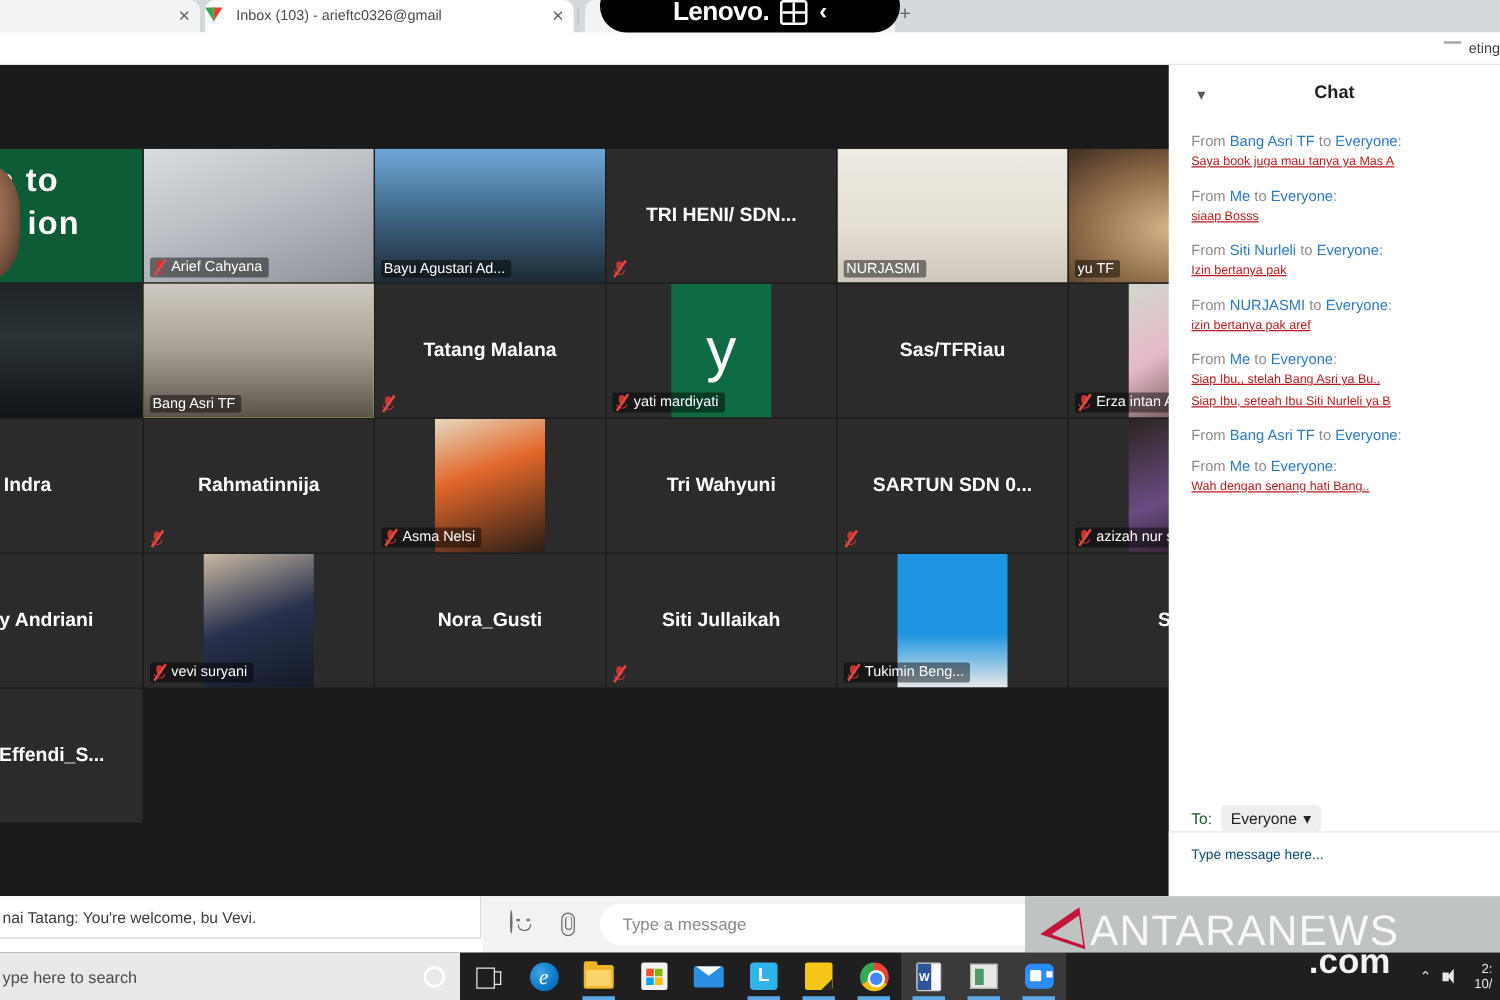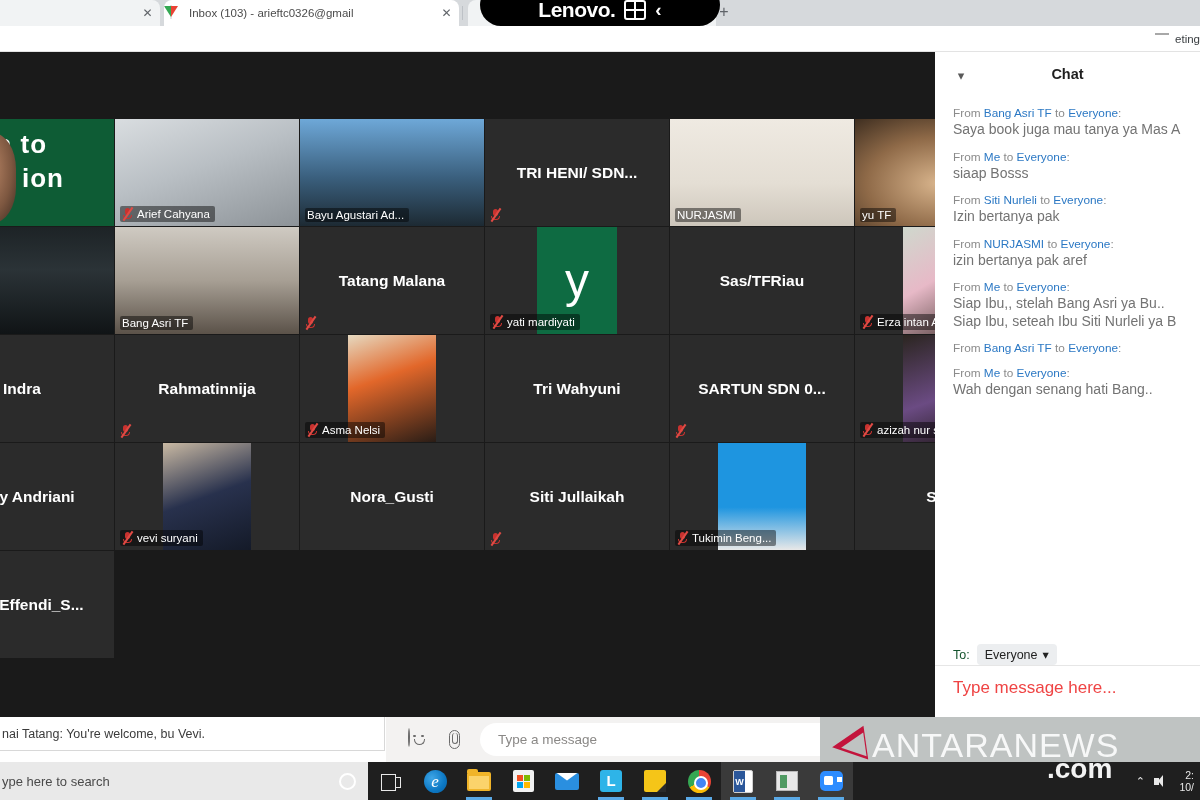--- a/index.html
+++ b/index.html
@@ -185,37 +185,37 @@
   #chat-messages {
     position:absolute; left:0; top:48px; width:265px; height:565px;
     padding:6px 14px 0 18px; overflow:hidden;
   }
   .msg { margin-bottom:11px; }
   .msg-from {
     font-size:11.8px; color:#8b8b8b; margin-bottom:1px; white-space:nowrap;
   }
   .msg-from .nm { color:#2b78c4; }
   .msg-body {
-    font-size:14px; color:#737373; line-height:17.5px;
-    white-space:pre-wrap; word-break:normal; overflow:hidden;
+    font-size:10px; color:#b91c1c; line-height:17.5px;
+    white-space:pre-wrap; word-break:normal; overflow:hidden;text-decoration:underline;
   }
   #chat-compose {
     position:absolute; left:0; bottom:0; width:265px; height:52px;
     border-top:1px solid #e6e6e6; background:#ffffff;
   }
   #chat-to-row {
     position:absolute; left:18px; top:-22px; display:flex; align-items:center; gap:7px;
   }
   #chat-to-label { font-size:12.5px; color:#14532d; }
   #chat-to-select {
     background:#eceef0; border-radius:4px; padding:3px 8px;
     font-size:12.5px; color:#222; display:flex; align-items:center; gap:5px;
   }
   #chat-placeholder {
-    position:absolute; left:18px; top:12px; font-size:17px; color:#ef4444;
+    position:absolute; left:18px; top:12px; font-size:11px; color:#0c4a6e;
   }
 
   
   #bottom-band {
     position:absolute; left:0; top:717px; width:1200px; height:45px;
     background:#ffffff;
   }
   #teams-history {
     position:absolute; left:0; top:0; width:385px; height:34px;
     background:#ffffff; border-right:1px solid #d8d8d8; border-bottom:1px solid #d8d8d8;

